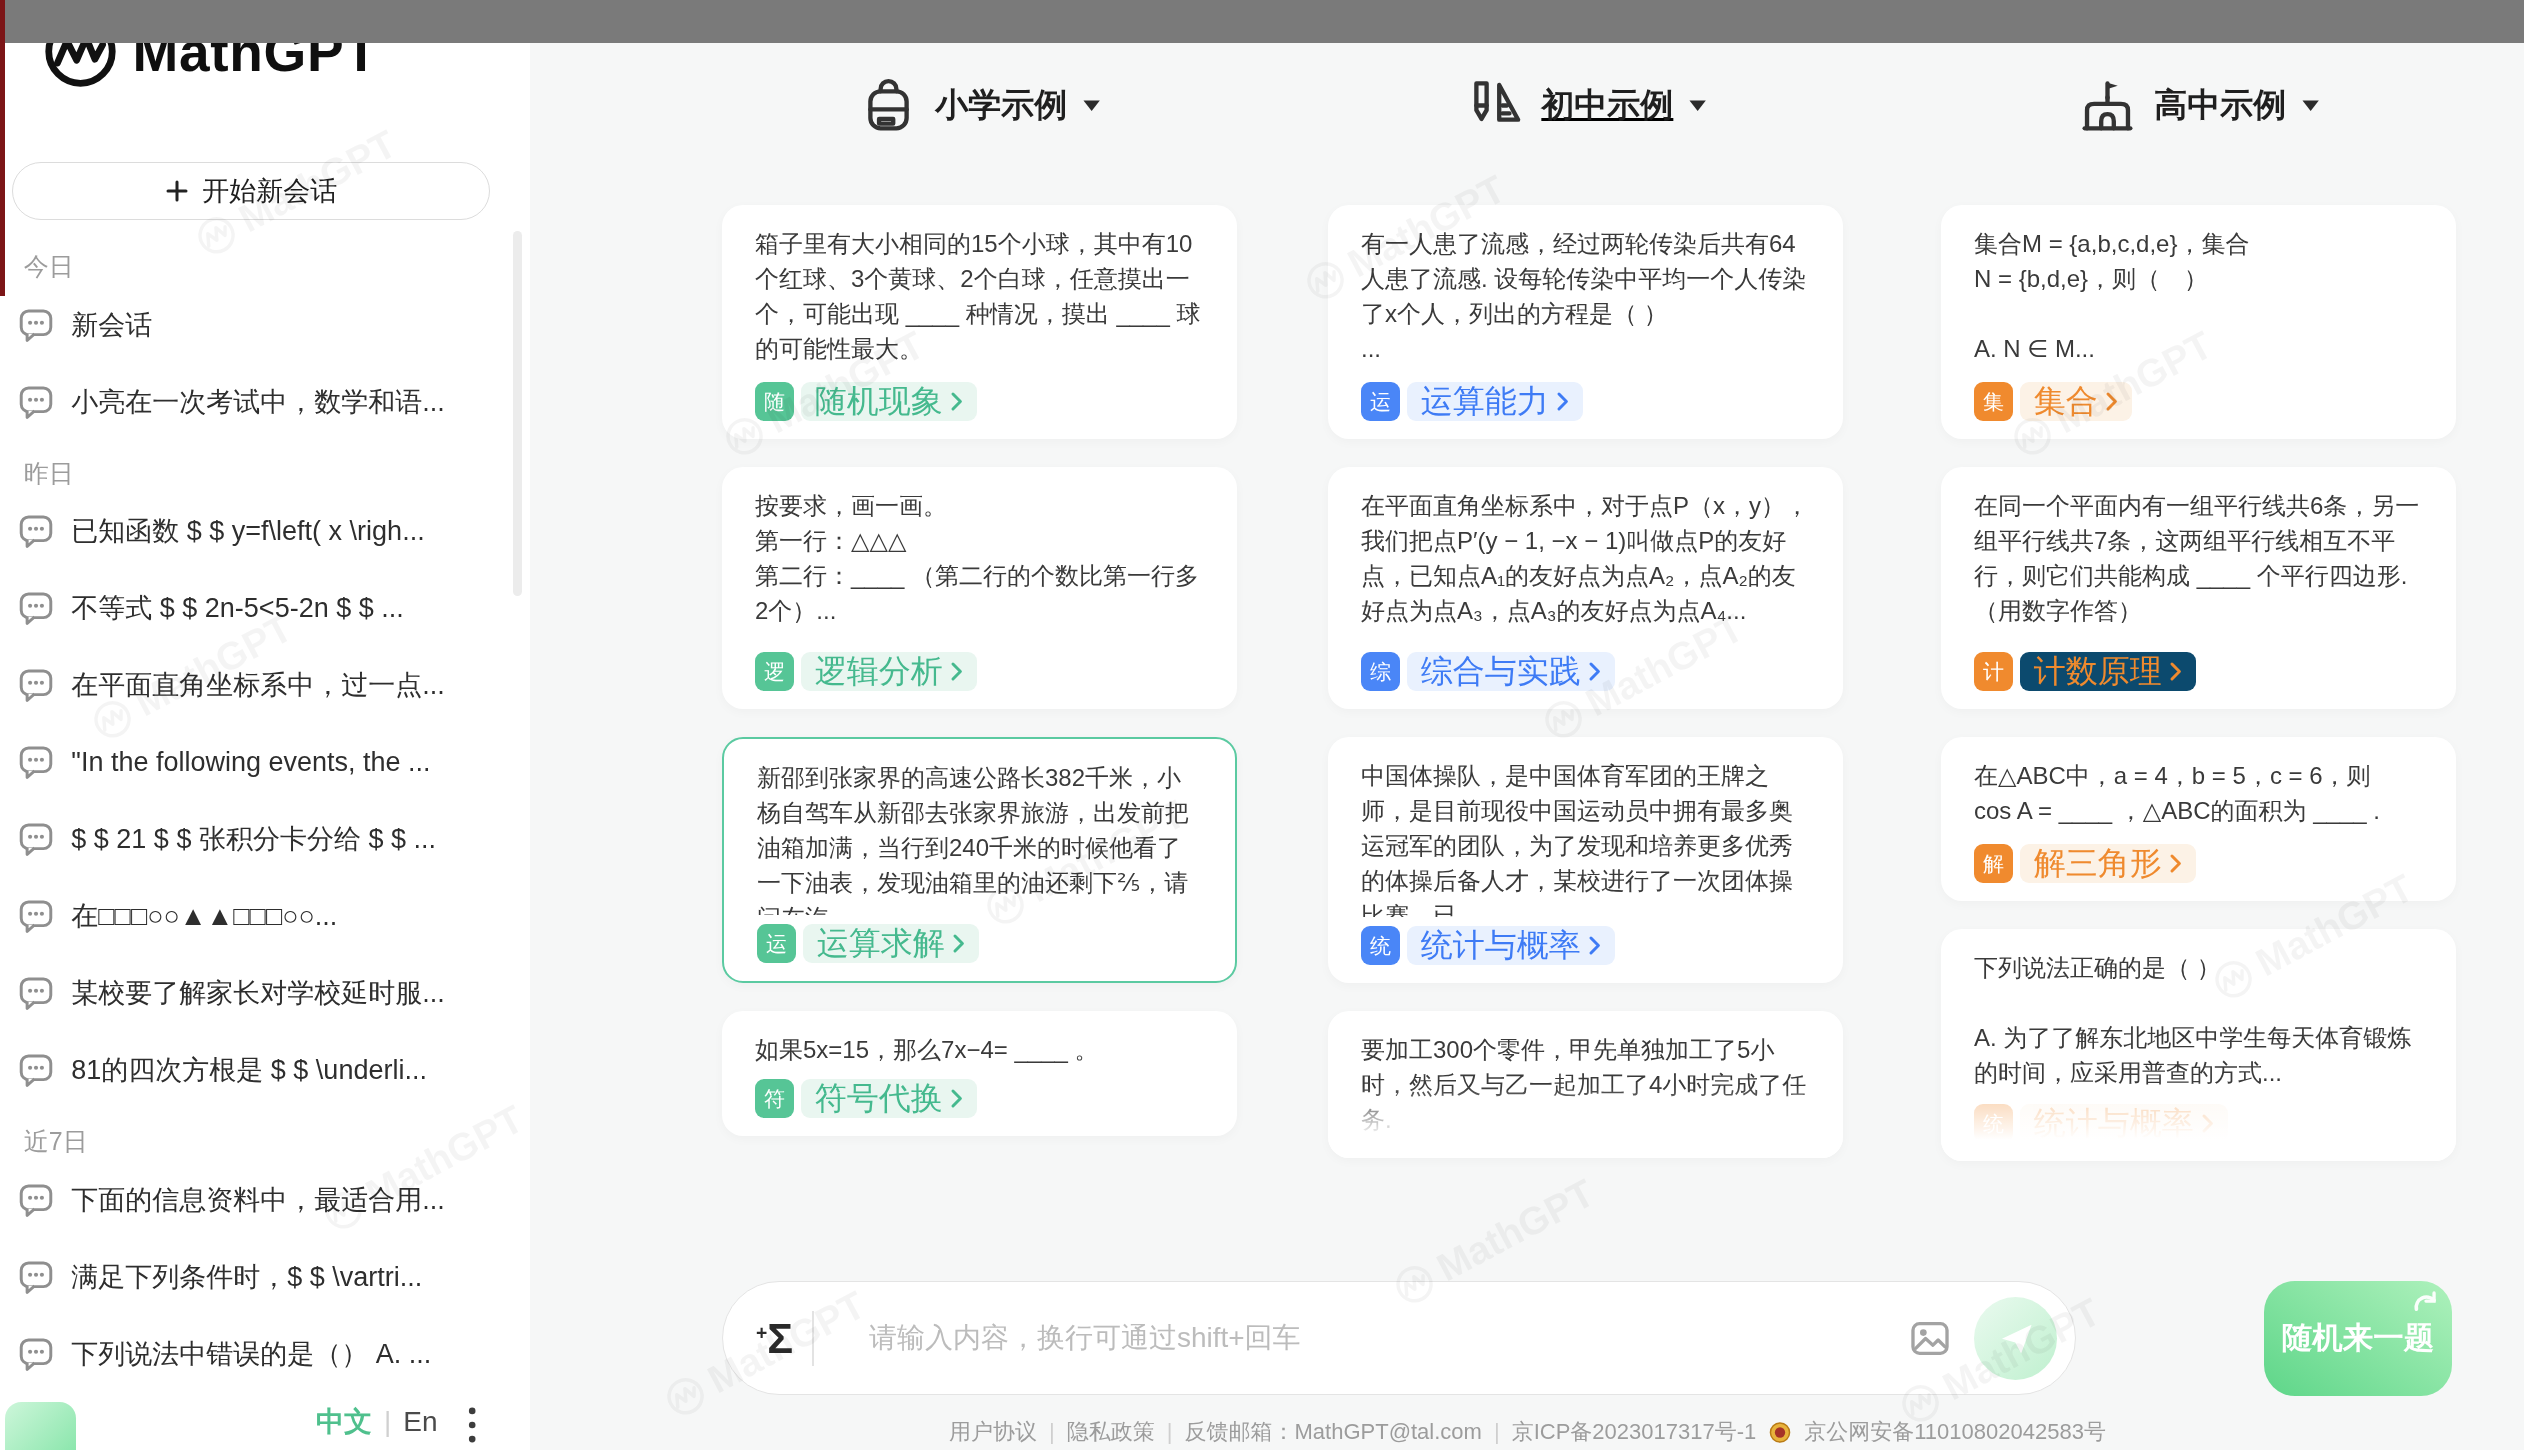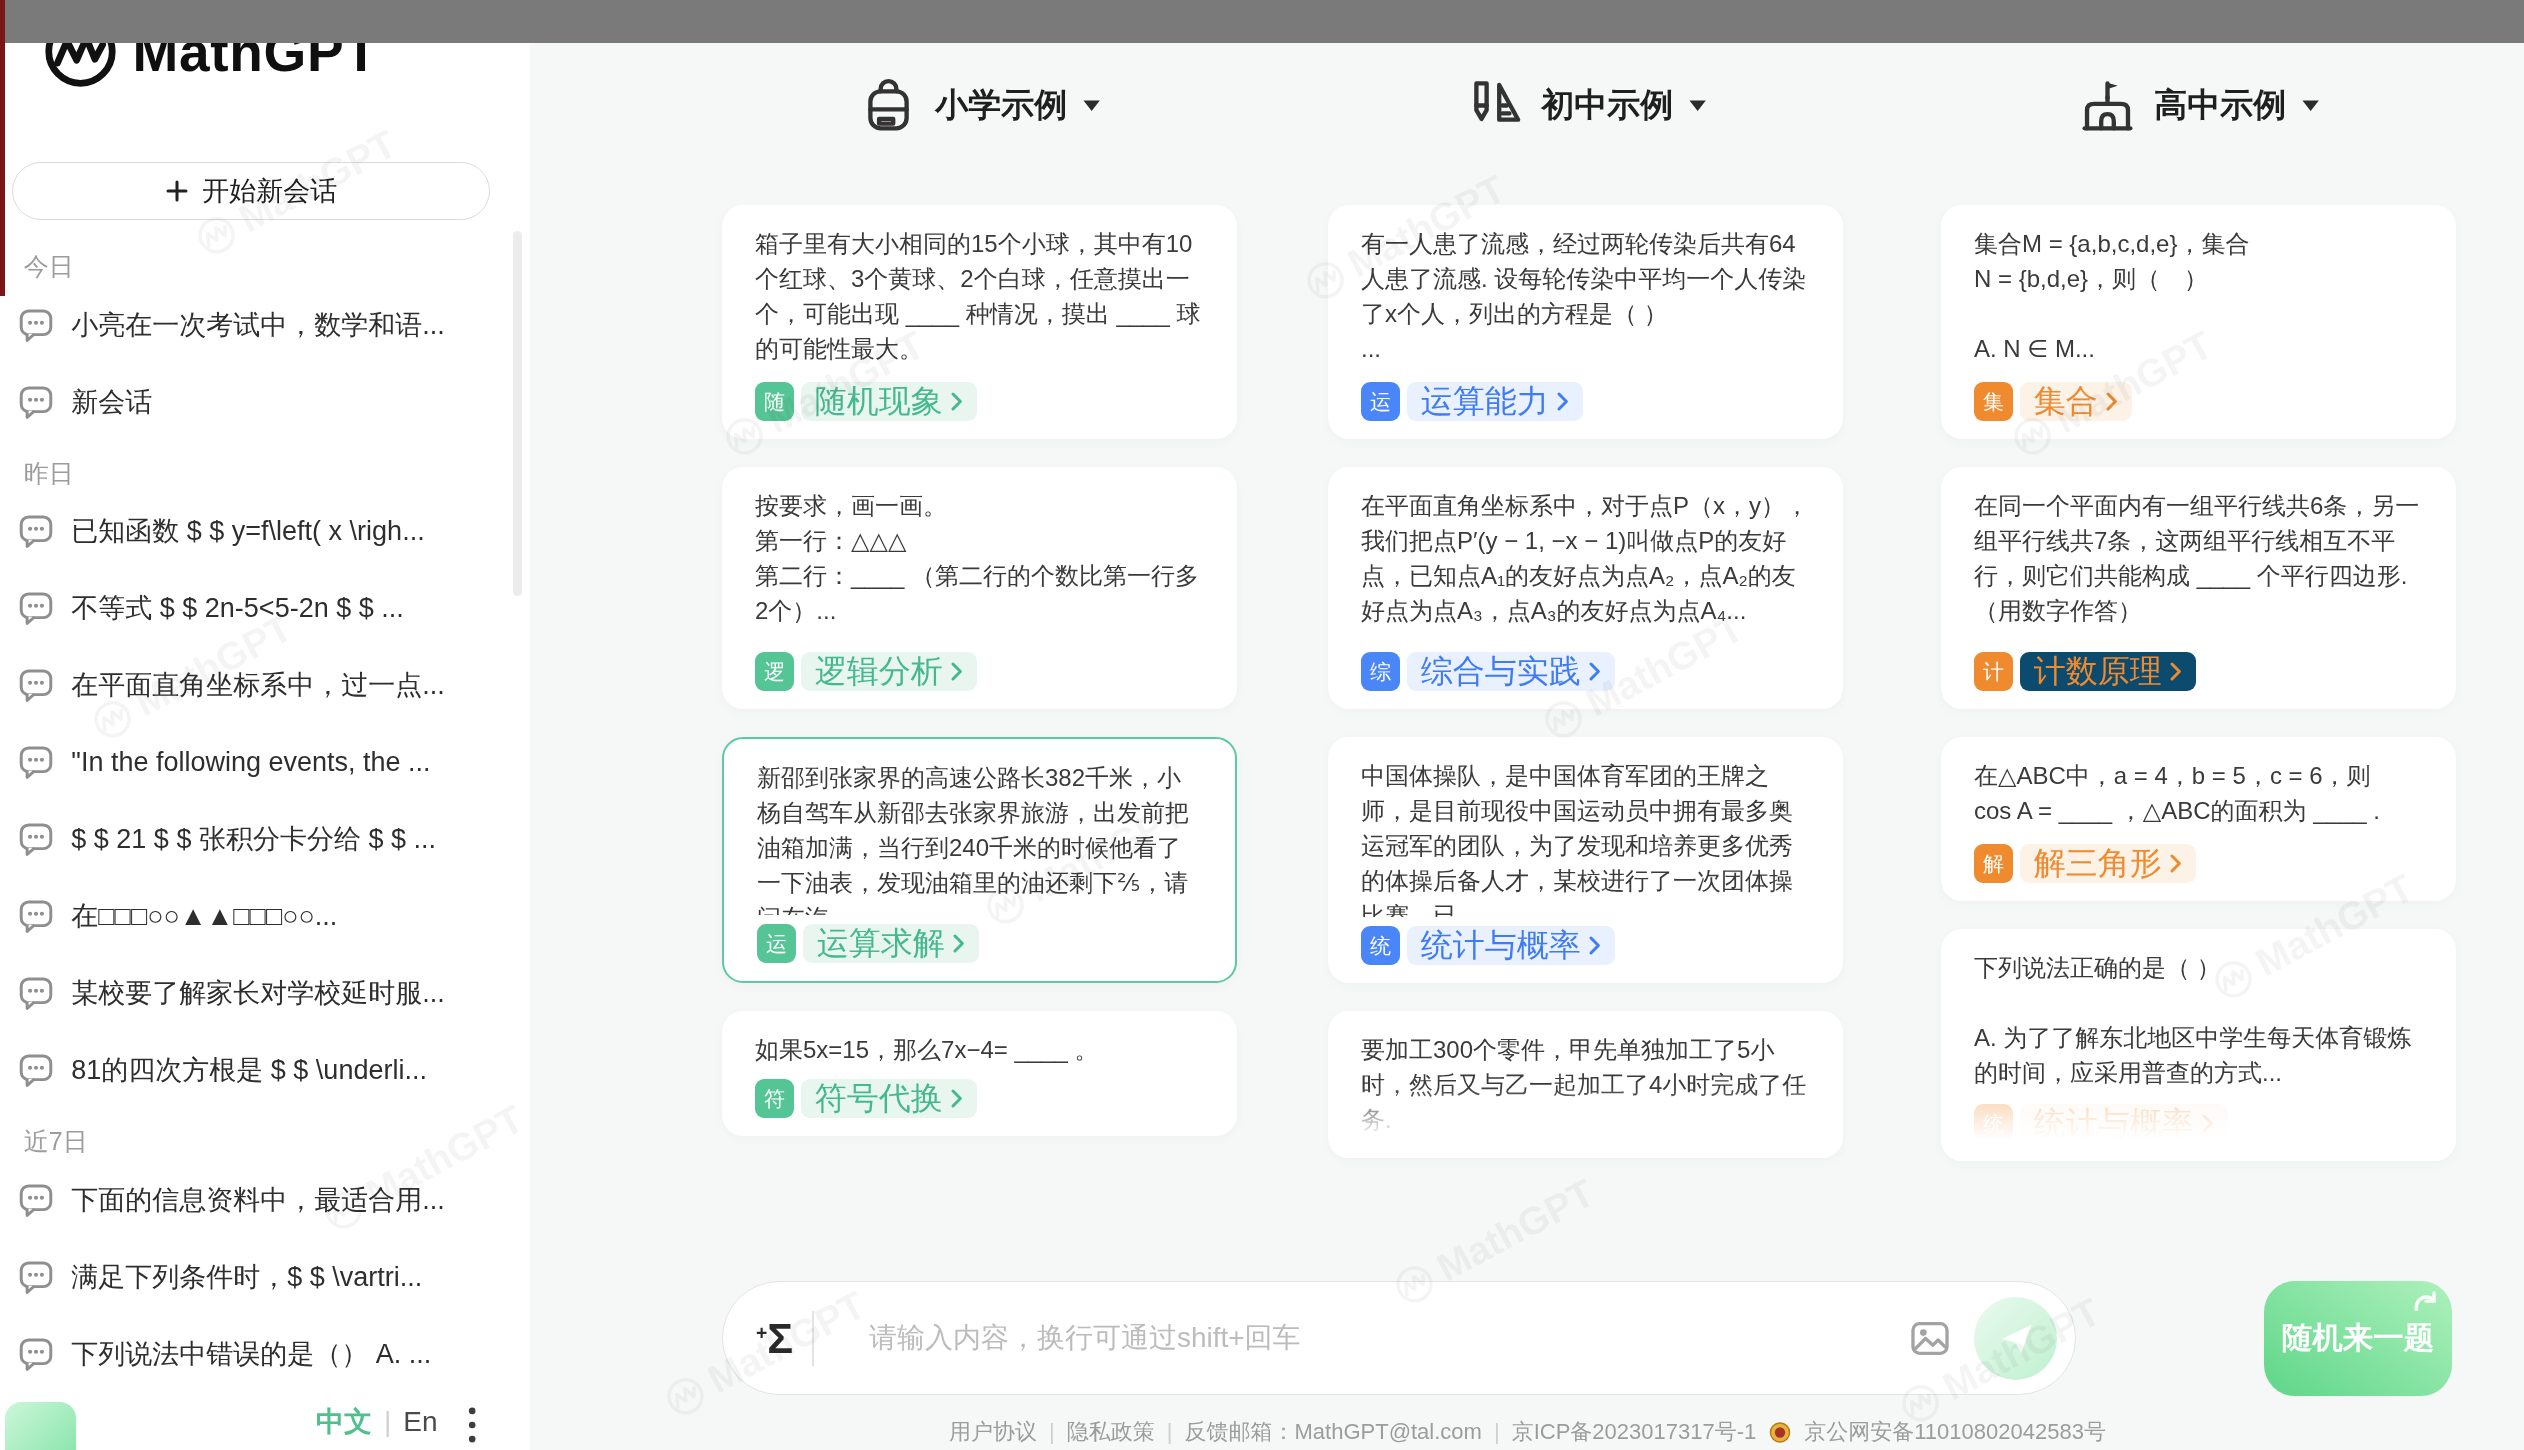--- a/index.html
+++ b/index.html
@@ -100,33 +100,33 @@
       <div class="conv-item">
         <div>
   <svg width="34" height="36" viewBox="0 0 46 48" fill="none">
     <rect x="3" y="5" width="40" height="32" rx="10" stroke="#8f8f8f" stroke-width="4"></rect>
     <path d="M11 36 v9 l10 -9" stroke="#8f8f8f" stroke-width="4" fill="#fff" stroke-linejoin="round"></path>
     <circle cx="15" cy="21" r="2.8" fill="#8f8f8f"></circle>
             <circle cx="23" cy="21" r="2.8" fill="#8f8f8f"></circle>
             <circle cx="31" cy="21" r="2.8" fill="#8f8f8f"></circle>
   </svg>
 </div>
+        <div class="conv-text">新会话</div>
+      </div>
+      <div class="conv-item">
+        <div>
+  <svg width="34" height="36" viewBox="0 0 46 48" fill="none">
+    <rect x="3" y="5" width="40" height="32" rx="10" stroke="#8f8f8f" stroke-width="4"></rect>
+    <path d="M11 36 v9 l10 -9" stroke="#8f8f8f" stroke-width="4" fill="#fff" stroke-linejoin="round"></path>
+    <circle cx="15" cy="21" r="2.8" fill="#8f8f8f"></circle>
+            <circle cx="23" cy="21" r="2.8" fill="#8f8f8f"></circle>
+            <circle cx="31" cy="21" r="2.8" fill="#8f8f8f"></circle>
+  </svg>
+</div>
         <div class="conv-text">小亮在一次考试中，数学和语...</div>
-      </div>
-      <div class="conv-item">
-        <div>
-  <svg width="34" height="36" viewBox="0 0 46 48" fill="none">
-    <rect x="3" y="5" width="40" height="32" rx="10" stroke="#8f8f8f" stroke-width="4"></rect>
-    <path d="M11 36 v9 l10 -9" stroke="#8f8f8f" stroke-width="4" fill="#fff" stroke-linejoin="round"></path>
-    <circle cx="15" cy="21" r="2.8" fill="#8f8f8f"></circle>
-            <circle cx="23" cy="21" r="2.8" fill="#8f8f8f"></circle>
-            <circle cx="31" cy="21" r="2.8" fill="#8f8f8f"></circle>
-  </svg>
-</div>
-        <div class="conv-text">新会话</div>
       </div>
       <div class="group-label">昨日</div>
       <div class="conv-item">
         <div>
   <svg width="34" height="36" viewBox="0 0 46 48" fill="none">
     <rect x="3" y="5" width="40" height="32" rx="10" stroke="#8f8f8f" stroke-width="4"></rect>
     <path d="M11 36 v9 l10 -9" stroke="#8f8f8f" stroke-width="4" fill="#fff" stroke-linejoin="round"></path>
     <circle cx="15" cy="21" r="2.8" fill="#8f8f8f"></circle>
             <circle cx="23" cy="21" r="2.8" fill="#8f8f8f"></circle>
             <circle cx="31" cy="21" r="2.8" fill="#8f8f8f"></circle>
@@ -342,21 +342,21 @@
             <span>符号代换</span>
             <div>
   <svg width="13.4" height="21" viewBox="0 0 18 28" fill="none">
                 <path d="M4 4 L14 14 L4 24" stroke="currentColor" stroke-width="4" stroke-linecap="round" stroke-linejoin="round"></path>
               </svg>
 </div>
           </div>
         </div>
       </div>
     </div>
-    <div class="col-header" style="left: 1328px;">
+    <div class="col-header" style="left: 1328px; text-decoration: underline;">
       <div>
   <svg width="63" height="63" viewBox="0 0 80 80" fill="none" stroke="#333" stroke-width="5.5" stroke-linecap="round" stroke-linejoin="round">
     <path d="M17 12 h13 v34 l-6.5 11 l-6.5 -11 z"></path>
     <path d="M17 40 h13"></path>
     <path d="M46 14 v44 h24 z"></path>
     <path d="M50 40 h6 M50 50 h9"></path>
   </svg>
 </div>
       <div class="col-title">初中示例</div>
       <div>

